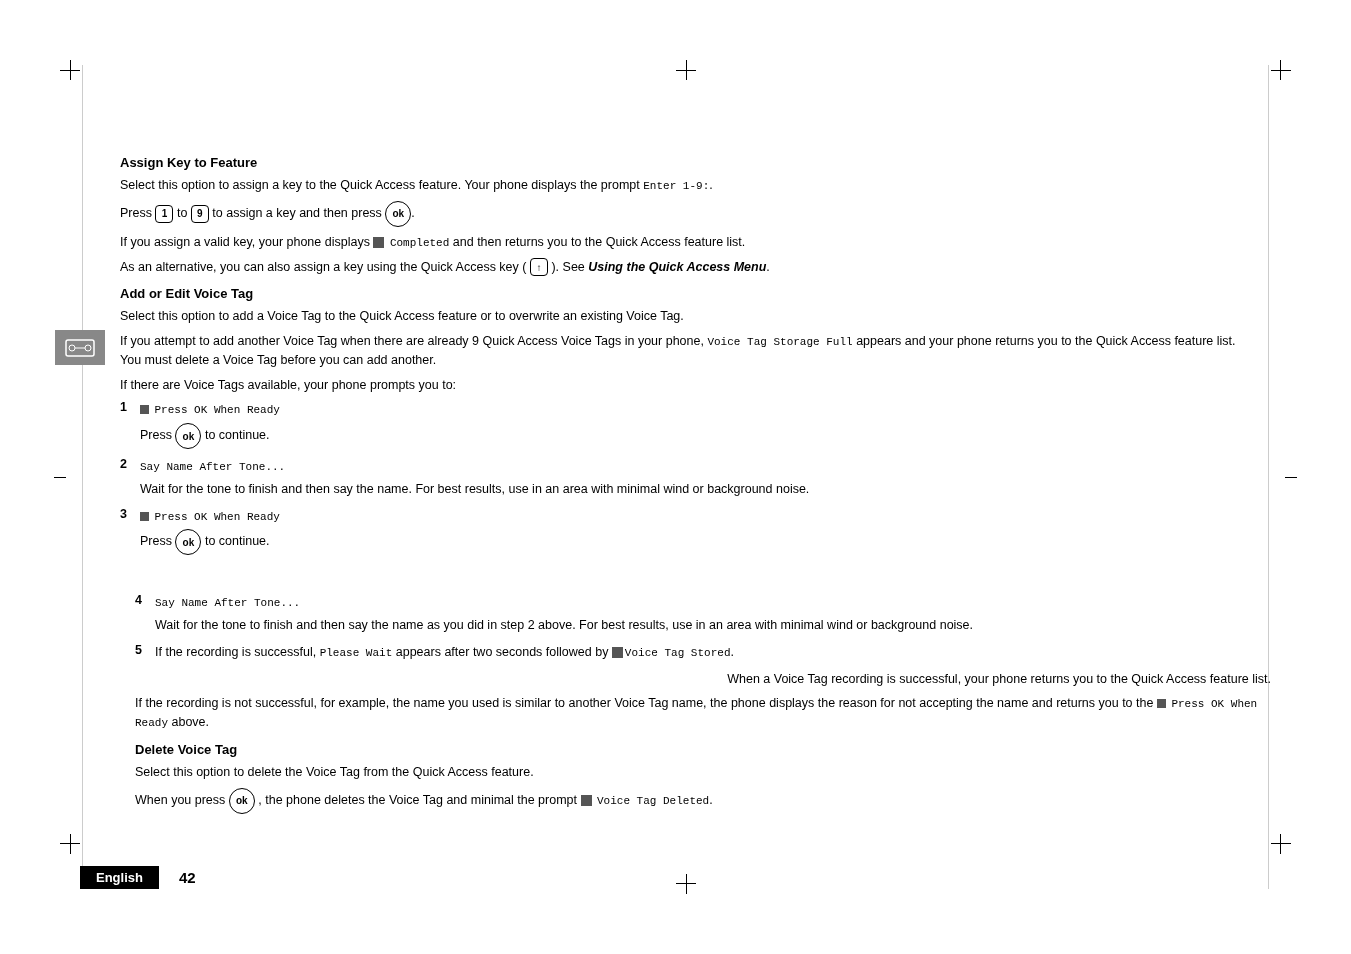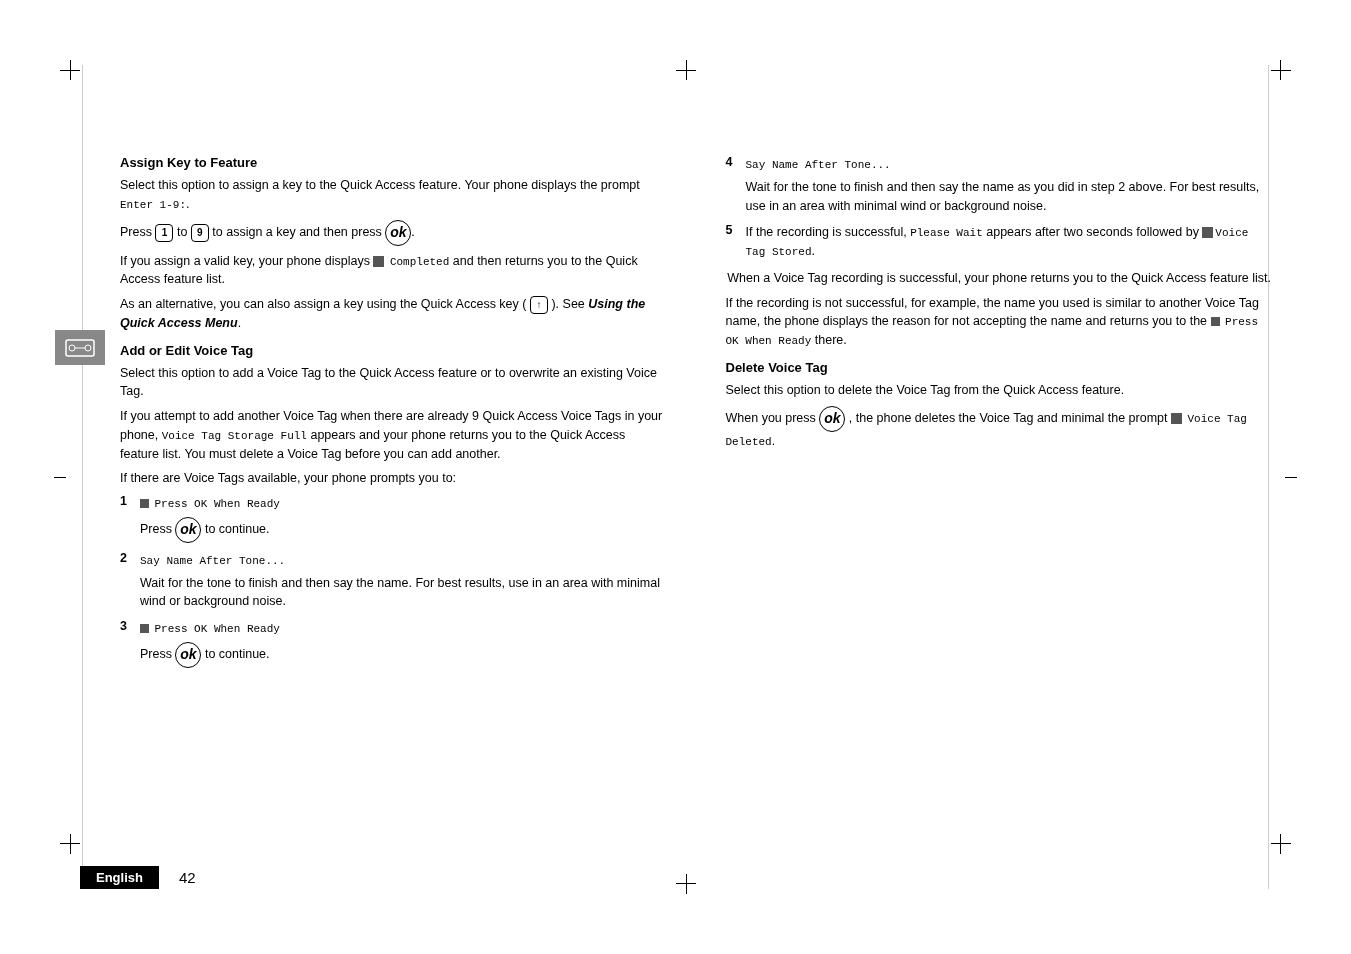--- a/index.html
+++ b/index.html
@@ -65,20 +65,21 @@
     }
 
     
     .content {
       position: absolute;
       top: 155px;
       left: 120px;
       right: 80px;
       bottom: 130px;
       display: flex;
+      flex-direction: column;
       gap: 30px;
     }
 
     .left-col {
       flex: 1;
       padding-right: 15px;
     }
 
     .right-col {
       flex: 1;
@@ -113,25 +114,24 @@
 
     
     .ok-btn {
       display: inline-flex;
       align-items: center;
       justify-content: center;
       border: 1.5px solid #000;
       border-radius: 50%;
       width: 26px;
       height: 26px;
-      font-size: 14px;
+      font-size: 10px;
       font-weight: bold;
       vertical-align: middle;
       font-family: Arial, sans-serif;
-      font-style: italic;
     }
 
     
     .key-btn {
       display: inline-flex;
       align-items: center;
       justify-content: center;
       border: 1.5px solid #000;
       border-radius: 4px;
       width: 18px;
@@ -172,21 +172,21 @@
     .footer-lang {
       background: #000;
       color: #fff;
       font-size: 13px;
       font-weight: bold;
       padding: 4px 16px;
       margin-left: 80px;
     }
     .footer-page {
       font-size: 15px;
-      font-weight: normal;
+      font-weight: bold;
       margin-left: 20px;
     }
 
     
     .vline-left {
       position: absolute;
       left: 82px;
       top: 65px;
       width: 1px;
       height: calc(100% - 130px);
@@ -400,21 +400,21 @@
         If the recording is successful, <span class="mono">Please Wait</span> appears after two seconds followed by <span class="check-icon"></span><span class="mono">Voice Tag Stored</span>.
       </div>
     </div>
 
     <p style="margin-top: 8px; text-align: right;">When a Voice Tag recording is successful, your phone returns you to the Quick Access feature list.</p>
 
     <p>
       <span>If the recording is not successful, for example, the name you used is similar to another Voice Tag name, the phone displays the reason for not accepting the name and returns you to the</span>
       <span class="small-sq"></span>
       <span class="mono">Press OK When Ready</span>
-      <span>there.</span>
+      <span>above.</span>
     </p>
 
     <div style="margin-top: 10px;">
       <div class="section-title">Delete Voice Tag</div>
 
 
       <p>Select this option to delete the Voice Tag from the Quick Access feature.</p>
 
       <p>
         <span>When you press</span>

